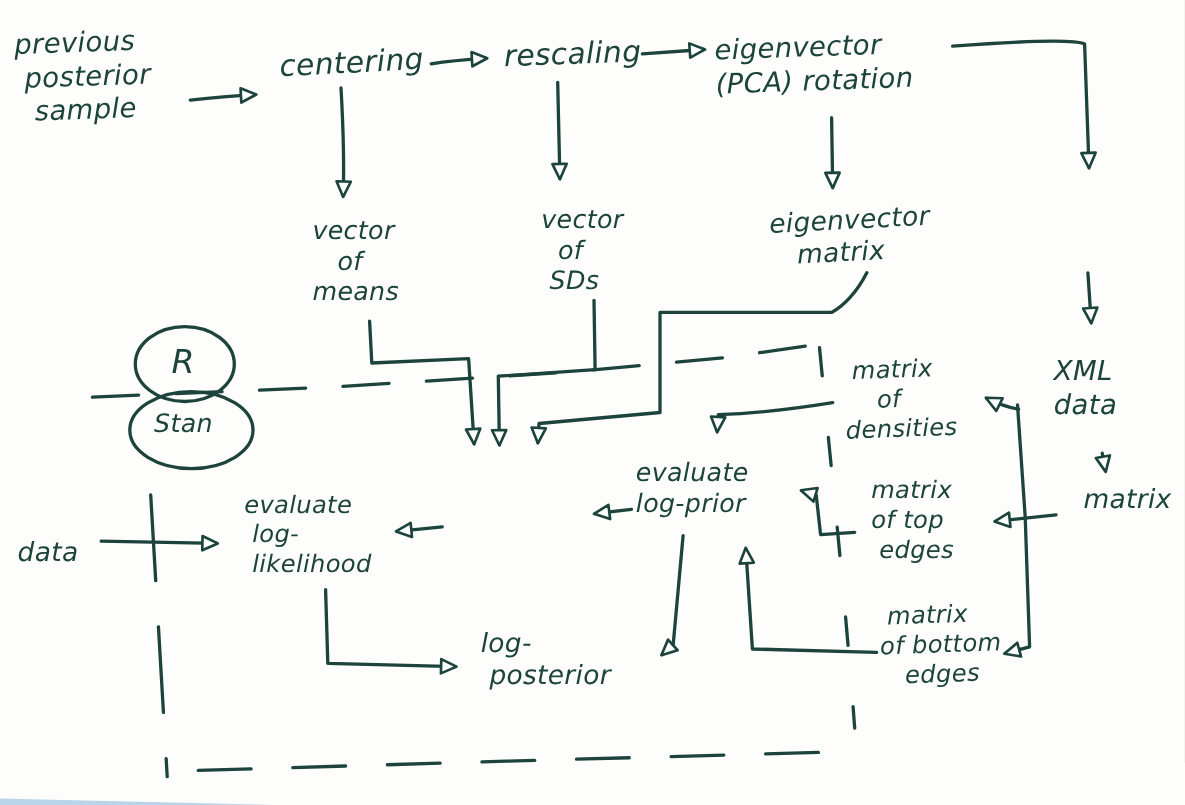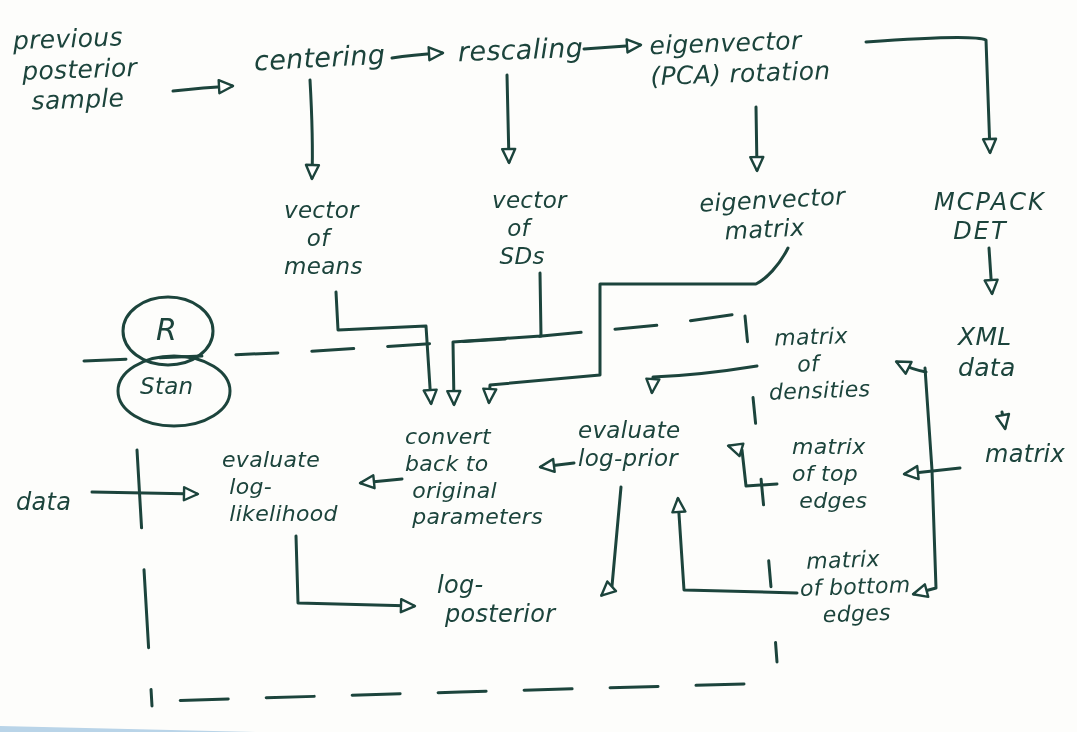--- a/index.html
+++ b/index.html
@@ -95,40 +95,34 @@
   <div class="node" id="n-eigrot">eigenvector
 (PCA) rotation</div>
   <div class="node" id="n-means">vector
    of
 means</div>
   <div class="node" id="n-sds">vector
   of
  SDs</div>
   <div class="node" id="n-eigmat">eigenvector
    matrix</div>
-  <div class="node" id="n-mcpack">MCPACK
-  DET</div>
   <div class="node" id="n-r">R</div>
   <div class="node" id="n-stan">Stan</div>
   <div class="node" id="n-xml">XML
 data</div>
   <div class="node" id="n-dens"> matrix
     of
 densities</div>
   <div class="node" id="n-parsed">matrix</div>
   <div class="node" id="n-topedges">matrix
 of top
  edges</div>
   <div class="node" id="n-botedges"> matrix
 of bottom
    edges</div>
-  <div class="node" id="n-convert">convert
-back to
- original
- parameters</div>
   <div class="node" id="n-logprior">evaluate
 log-prior</div>
   <div class="node" id="n-loglik">evaluate
  log-
  likelihood</div>
   <div class="node" id="n-data">data</div>
   <div class="node" id="n-logpost">log-
  posterior</div>
 </div>
 

